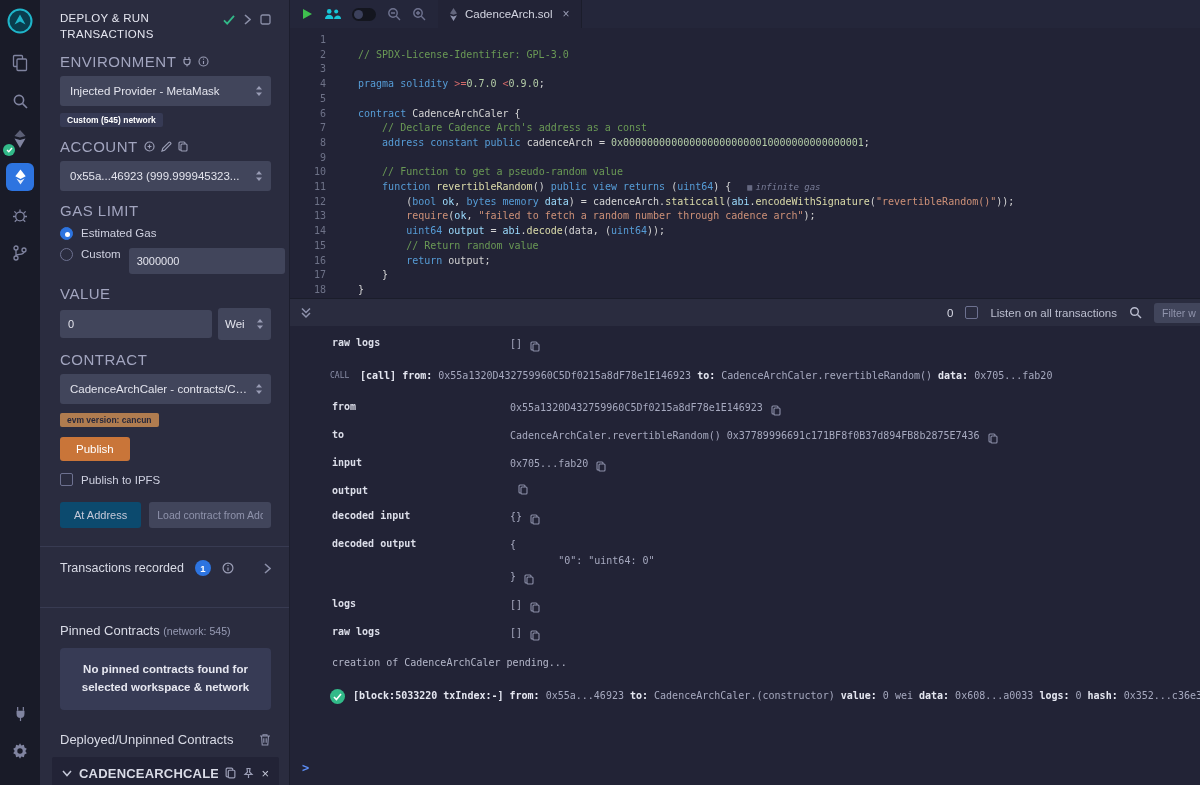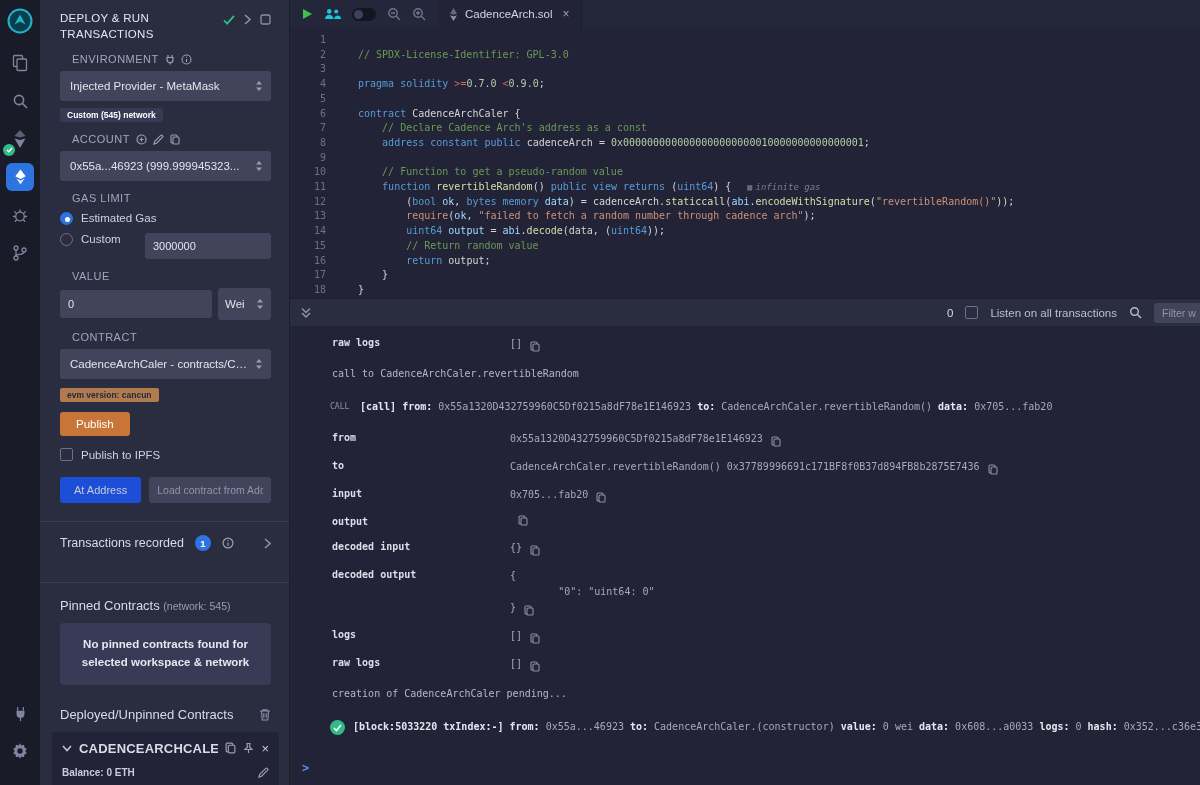--- a/index.html
+++ b/index.html
@@ -12,42 +12,42 @@
   .ib-logo{margin-bottom:14px}
   .ib-active{background:#2d74e0;border-radius:6px}
   .ib-spacer{flex:1}
   .comp-badge{position:absolute;left:-3px;bottom:-3px;width:12px;height:12px;border-radius:50%;background:#32ba89;display:flex;align-items:center;justify-content:center}
 
   
   .sidepanel{width:250px;background:#2a2c3f;border-right:1px solid #1c1e2d;padding:10px 18px 0 20px;flex-shrink:0;overflow:hidden;font-size:11.5px;color:#a9acc4;position:relative}
   .panel-head{display:flex;justify-content:space-between;align-items:flex-start;margin-bottom:8px}
   .panel-title{font-size:11.5px;font-weight:400;color:#e4e5ef;text-transform:uppercase;letter-spacing:.3px;line-height:1.4;max-width:150px}
   .head-icons{display:flex;gap:9px;align-items:center;padding-top:4px}
-  .sec-label{display:flex;align-items:center;gap:6px;font-size:11px;letter-spacing:.5px;color:#a2a5bf;margin:11px 12px 6px}
+  .sec-label{display:flex;align-items:center;gap:6px;font-size:15px;letter-spacing:.5px;color:#a2a5bf;margin:11px 0 6px}
   .select{height:30px;background:#41455b;border-radius:3px;display:flex;align-items:center;justify-content:space-between;gap:6px;padding:0 8px 0 10px;color:#e3e4ed;cursor:pointer;font-size:11.5px}
   .sel-text{white-space:nowrap;overflow:hidden;text-overflow:ellipsis}
   .badge-net{display:inline-block;background:#363a54;color:#fff;font-size:8.5px;font-weight:700;padding:2px 7px;border-radius:2px;margin-top:7px}
   .badge-evm{display:inline-block;background:#b07c4f;color:#26283c;font-size:8.5px;font-weight:700;padding:2px 7px;border-radius:2px;margin:9px 0 0}
   .radio-row{display:flex;gap:8px;margin:8px 0}
   .radio{width:13px;height:13px;border-radius:50%;border:1px solid #6d7190;flex-shrink:0;position:relative;cursor:pointer}
   .radio.sel{background:#2d74e0;border-color:#2d74e0}
   .radio.sel::after{content:"";position:absolute;left:4px;top:4px;width:5px;height:5px;background:#fff;border-radius:50%}
   .radio-label{color:#cfd1e0;font-size:11.5px}
   .tin{background:#41455b;border:none;border-radius:3px;color:#e3e4ed;font-size:11px;height:26px;padding:0 8px;font-family:inherit;outline:none}
   .tin::placeholder{color:#8f93ac}
-  .gas-input{width:126px;margin-left:auto}
+  .gas-input{width:156px;margin-left:auto}
   .value-row{display:flex;gap:6px;align-items:center}
   .value-input{width:152px;height:28px}
   .wei-select{width:54px;height:28px;padding:16px 7px}
   .deploy-btn{background:#c97539;color:#fff;border:none;border-radius:3px;font-size:11.5px;padding:6px 16px;cursor:pointer;margin-top:10px;font-family:inherit}
   .cbrow{display:flex;align-items:center;gap:8px;margin-top:12px}
   .cb{width:13px;height:13px;border:1px solid #6d7190;border-radius:2px;background:#2a2c3f;flex-shrink:0;cursor:pointer}
   .cb-label{color:#cfd1e0;font-size:11.5px}
   .at-row{display:flex;gap:8px;margin-top:16px}
-  .ataddr-btn{background:#1d4ed8;color:#c6c9d9;border:none;border-radius:3px;font-size:11px;padding:6px 14px;cursor:pointer;font-family:inherit;white-space:nowrap}
+  .ataddr-btn{background:#0c4a6e;color:#c6c9d9;border:none;border-radius:3px;font-size:11px;padding:6px 14px;cursor:pointer;font-family:inherit;white-space:nowrap}
   .at-input{flex:1;min-width:0;font-size:10.5px}
   .hr{height:1px;background:#383b52;margin:18px -18px 0 -20px}
   .tx-row{display:flex;align-items:center;gap:11px;padding:13px 0;font-size:12.5px;color:#d9dbe6}
   .badge-count{width:16px;height:16px;border-radius:50%;background:#2d74e0;color:#fff;font-size:9.5px;font-weight:700;display:flex;align-items:center;justify-content:center}
   .tx-chev{margin-left:auto}
   .pin-title{margin:15px 0 10px;font-size:13px;color:#d9dbe6}
   .net-sub{font-size:10.5px;color:#989cb5}
   .empty-box{background:#373b55;border-radius:4px;padding:13px 18px;text-align:center;font-size:11.5px;font-weight:700;color:#e6e7f0;line-height:1.55}
   .dep-row{margin-top:22px;display:flex;justify-content:space-between;align-items:center;font-size:13px;color:#d9dbe6}
   .card{background:#222336;margin:10px -8px 0;padding:9px 10px 10px;border-radius:2px}
@@ -472,21 +472,20 @@
               <div class="t-val">
                 <div class="t-valline">
                   <span>[]</span>
                   <span class="cp-wrap"><svg width="10" height="11" viewBox="0 0 10 11" fill="none" stroke="#8b8fa8" stroke-width="1.1">
                       <rect x="3" y="3" width="6" height="7" rx="1"></rect>
                       <path d="M7 3 V2 a1 1 0 0 0 -1 -1 H2 a1 1 0 0 0 -1 1 v6 a1 1 0 0 0 1 1 h1"></path>
                     </svg></span>
                 </div>
               </div>
             </div>
-            <div class="t-text">call to CadenceArchCaler.revertibleRandom</div>
             <div class="t-head">
               <span class="t-tag">call</span>
               <div class="t-segs"><span class="t-k">[call]</span><span class="t-k"> from: </span><span class="t-v">0x55a1320D432759960C5Df0215a8dF78e1E146923 </span><span class="t-k">to: </span><span class="t-v">CadenceArchCaler.revertibleRandom() </span><span class="t-k">data: </span><span class="t-v">0x705...fab20</span></div>
             </div>
             <div class="t-kv">
               <div class="t-label">from</div>
               <div class="t-val">
                 <div class="t-valline">
                   <span>0x55a1320D432759960C5Df0215a8dF78e1E146923</span>
                   <span class="cp-wrap"><svg width="10" height="11" viewBox="0 0 10 11" fill="none" stroke="#8b8fa8" stroke-width="1.1">

